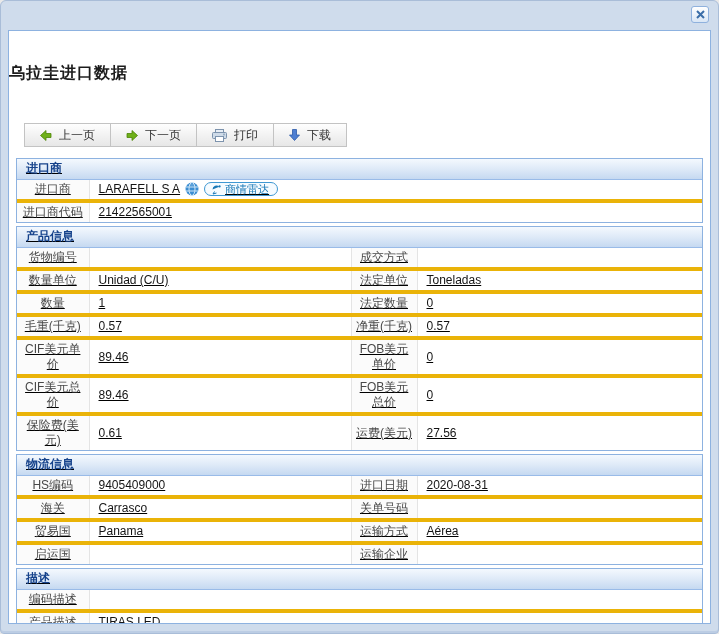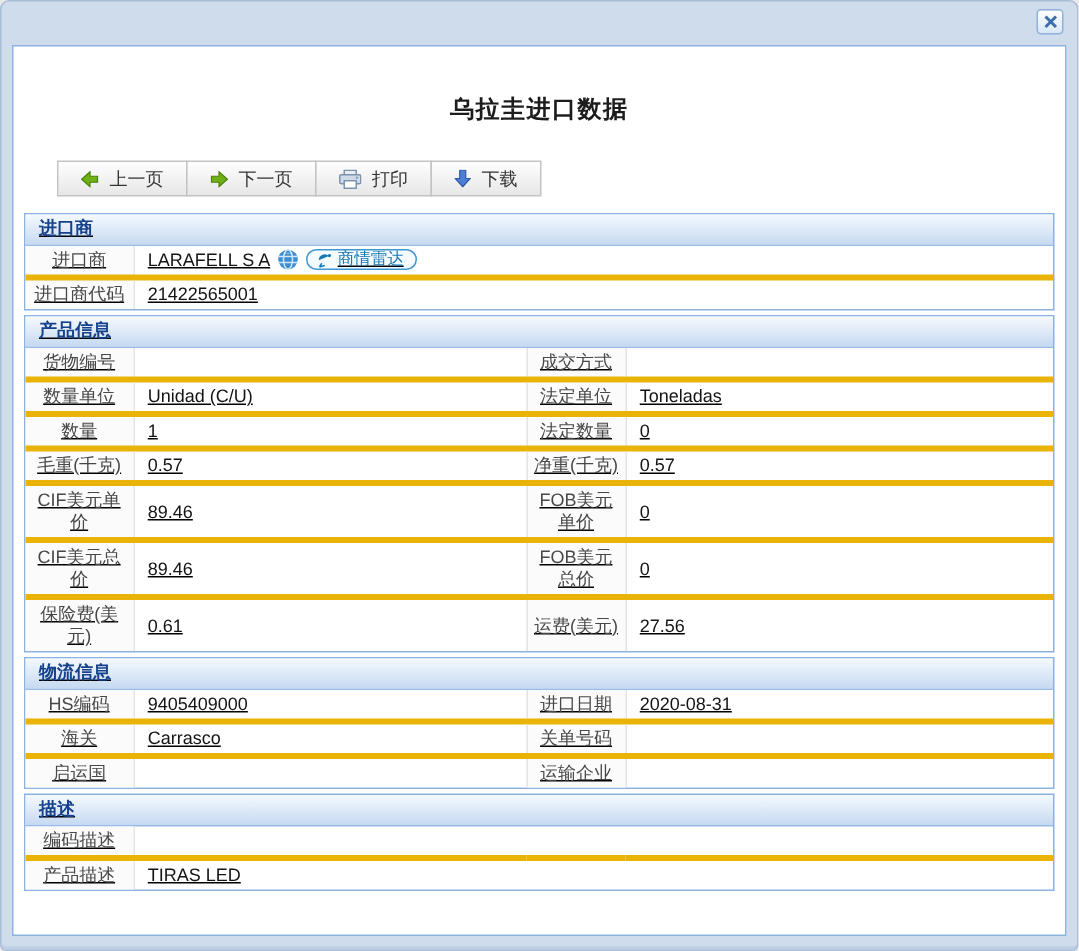--- a/index.html
+++ b/index.html
@@ -17,32 +17,32 @@
     position:absolute; top:5px; right:9px; width:18px; height:17px;
     background:linear-gradient(#ffffff,#d9e6f5);
     border:1px solid #8fb1dd; border-radius:3px;
     display:flex; align-items:center; justify-content:center; cursor:pointer;
   }
   .panel {
     position:absolute; left:7px; right:7px; top:29px; bottom:9px;
     background:#ffffff; border:1px solid #8db2e0; overflow:hidden;
   }
   .title {
-    margin:32px 0 0 0; text-align:center;
+    margin:32px 0 16px 0; text-align:left;
     font-size:16px; font-weight:bold; color:#1c1c1c; letter-spacing:1px;
   }
   .toolbar { margin:23px 0 0 13px; display:inline-flex; }
   .tbtn {
     display:inline-flex; align-items:center; gap:7px;
     height:24px; padding:0 15px;
     background:linear-gradient(#fefefe,#e7e7e7);
     border:1px solid #c3c3c3; margin-left:-1px;
     font-size:12px; color:#333; cursor:pointer; white-space:nowrap;
   }
-  .tbtn:first-child { margin-left:16px; }
+  .tbtn:first-child { margin-left:2px; }
 
   .sections { padding:11px 7px 0 7px;text-decoration:underline; }
   .fieldset { border:1px solid #8db2e0; margin-bottom:3px; background:#fff; }
   .fs-header {
     background:linear-gradient(#f4f9fe 0%, #dce8f7 55%, #c5d9f1 100%);
     border-bottom:1px solid #99bbe8;
     color:#15428b; font-size:12px; font-weight:bold;
     padding:3px 9px 4px 9px; line-height:13px;
   }
   table.kv { width:100%; border-collapse:collapse; table-layout:fixed; font-size:12px; }
@@ -235,20 +235,26 @@
                 <th class="c2">进口日期</th>
                 <td>2020-08-31</td>
               </tr>
               <tr>
                 <th>海关</th>
                 <td>Carrasco</td>
                 <th class="c2">关单号码</th>
                 <td></td>
               </tr>
               <tr>
+                <th>贸易国</th>
+                <td>Panama</td>
+                <th class="c2">运输方式</th>
+                <td>Aérea</td>
+              </tr>
+              <tr>
                 <th>启运国</th>
                 <td></td>
                 <th class="c2">运输企业</th>
                 <td></td>
               </tr>
             </tbody>
         </table>
       </div>
 
       <div class="fieldset">

